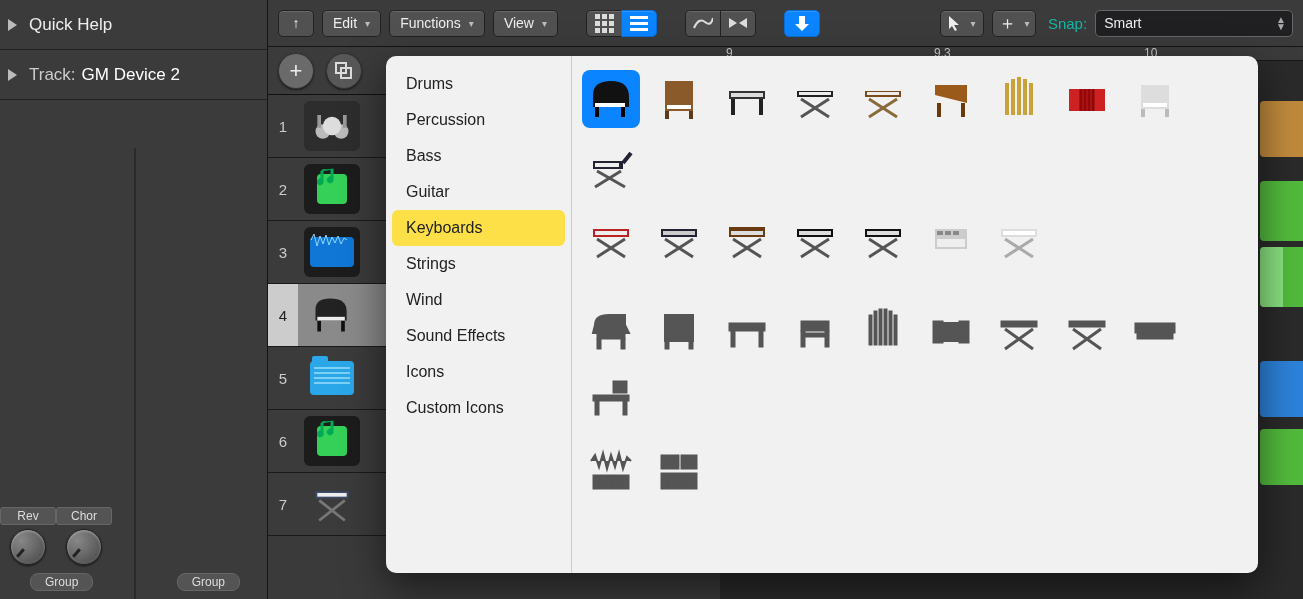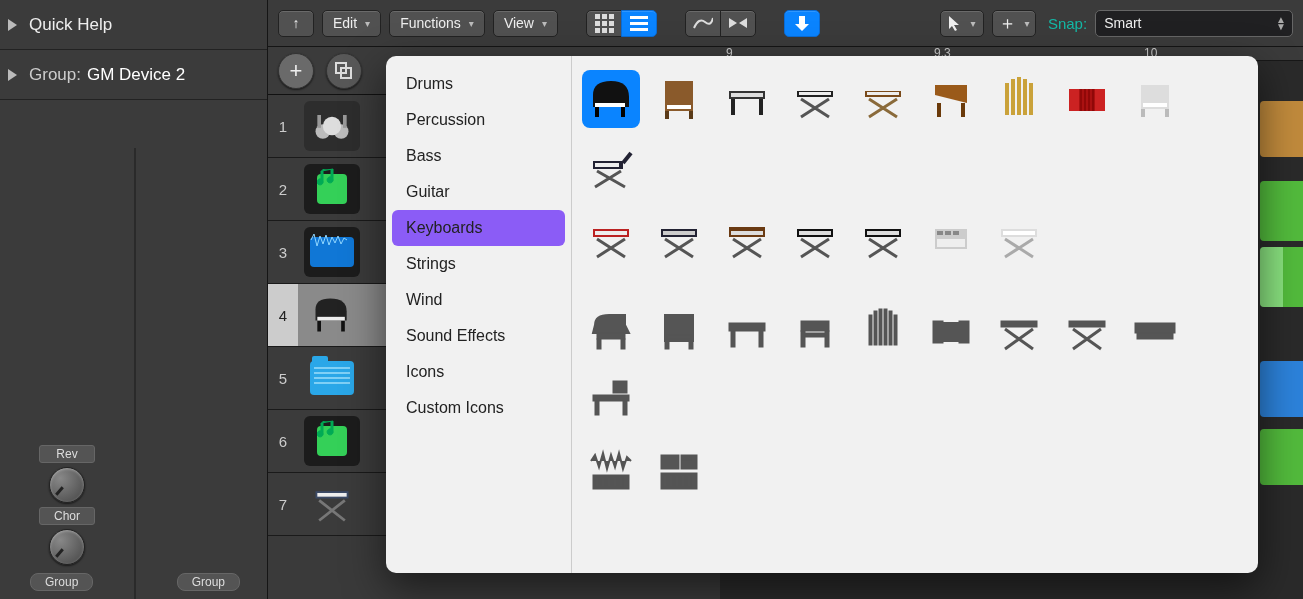--- a/index.html
+++ b/index.html
@@ -17,21 +17,21 @@
   }
   .disclose {
     width: 0; height: 0;
     border-top: 6px solid transparent; border-bottom: 6px solid transparent;
     border-left: 9px solid #bbb; margin-right: 12px;
   }
   .insp-row .label { color: #ccc; }
   .insp-row .value { color: #fff; margin-left: 6px; }
   .insp-bottom {
     position: absolute; bottom: 4px; left: 0; width: 268px;
-    display: flex; flex-direction: column; align-items: center;
+    display: flex; flex-direction: row; align-items: flex-end;
   }
   .knob-group { display: flex; flex-direction: column; align-items: center; margin-bottom: 4px;}
   .knob-label {
     background: #545454; color: #ddd; font-size: 12px; padding: 1px 14px;
     border-radius: 3px; margin-bottom: 4px; border: 1px solid #666;
     min-width: 56px; text-align: center;
   }
   .knob {
     width: 36px; height: 36px; border-radius: 50%;
     background: radial-gradient(circle at 30% 30%, #888, #444);
@@ -150,42 +150,42 @@
   
   .popover {
     position:absolute; left:386px; top:56px; width:872px; height:517px;
     background:#f1f1f1; border-radius:10px; box-shadow:0 14px 40px rgba(0,0,0,.55);
     display:flex; overflow:hidden; color:#222;
   }
   .catlist { width:186px; border-right:1px solid #ccc; padding:10px 6px; }
   .catitem {
     padding:9px 14px; border-radius:6px; font-size:16px; color:#222; cursor:pointer;
   }
-  .catitem.selected { background:#8b5cf6; }
+  .catitem.selected { background:#fde047; }
   .iconarea { flex:1; padding:14px 10px; }
   .iconrow { display:flex; gap:10px; margin-bottom:14px; flex-wrap:wrap;}
   .iconcell {
     width:58px; height:58px; border-radius:8px; display:flex;
     align-items:center; justify-content:center; cursor:pointer;
   }
   .iconcell.selected { background:#0a84ff; }
   .iconcell svg { width:48px; height:48px; }
   .iconcell.gray svg path, .iconcell.gray svg rect, .iconcell.gray svg line { stroke:#555; fill:#555; }
 </style>
 </head>
 <body>
 
 <div class="inspector">
   <div class="insp-row">
     <span class="disclose"></span>
     <span>Quick Help</span>
   </div>
   <div class="insp-row">
     <span class="disclose"></span>
-    <span class="label">Group:</span>
+    <span class="label">Track:</span>
     <span class="value">GM Device 2</span>
   </div>
 
   <div class="mixer-divider"></div>
 
   <div class="insp-bottom" style="bottom:30px; left:0; width:134px;">
     <div class="knob-group">
       <div class="knob-label">Rev</div>
       <div class="knob"></div>
     </div>

